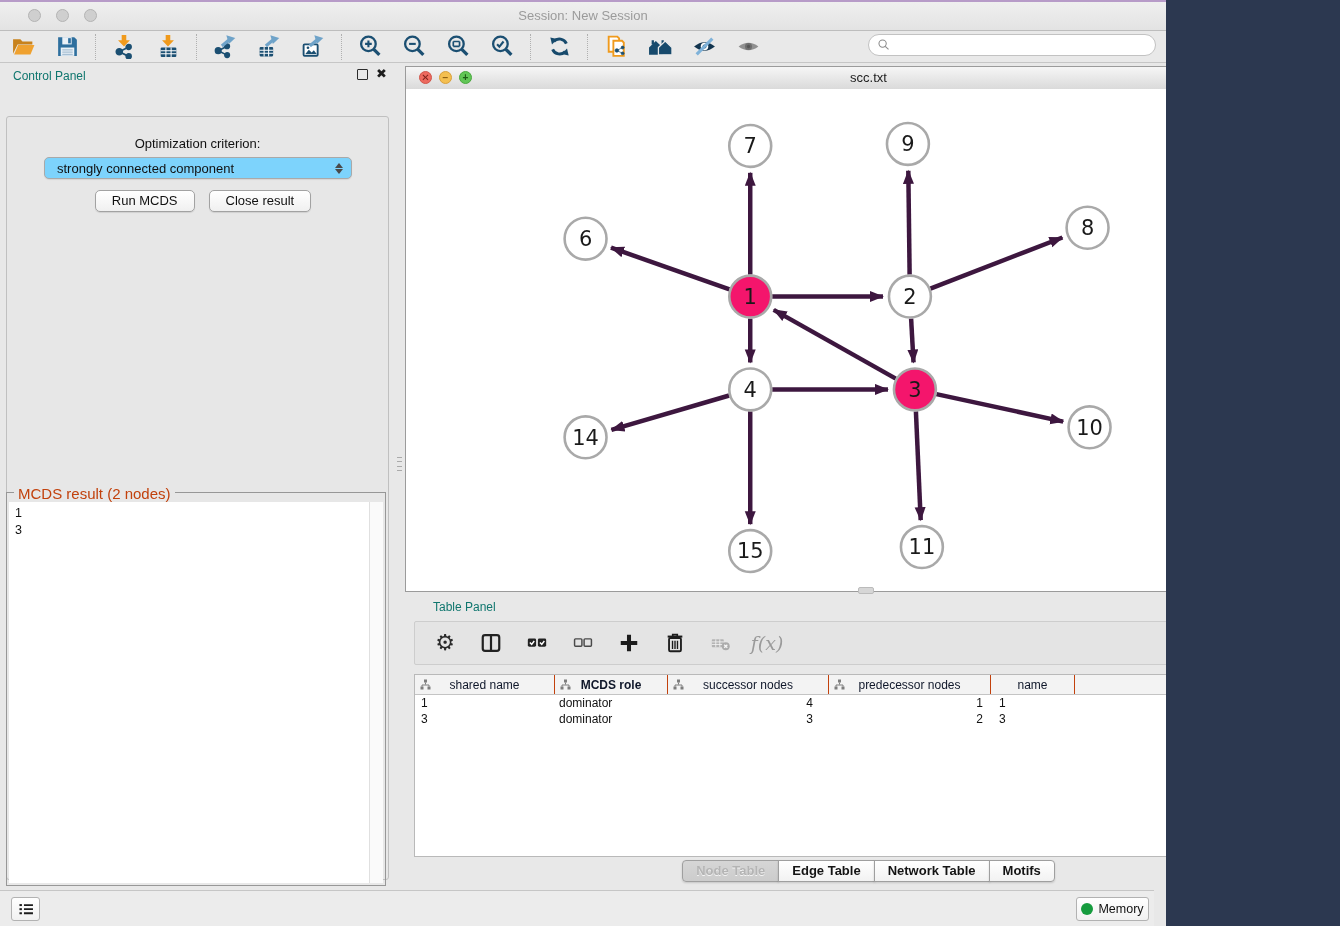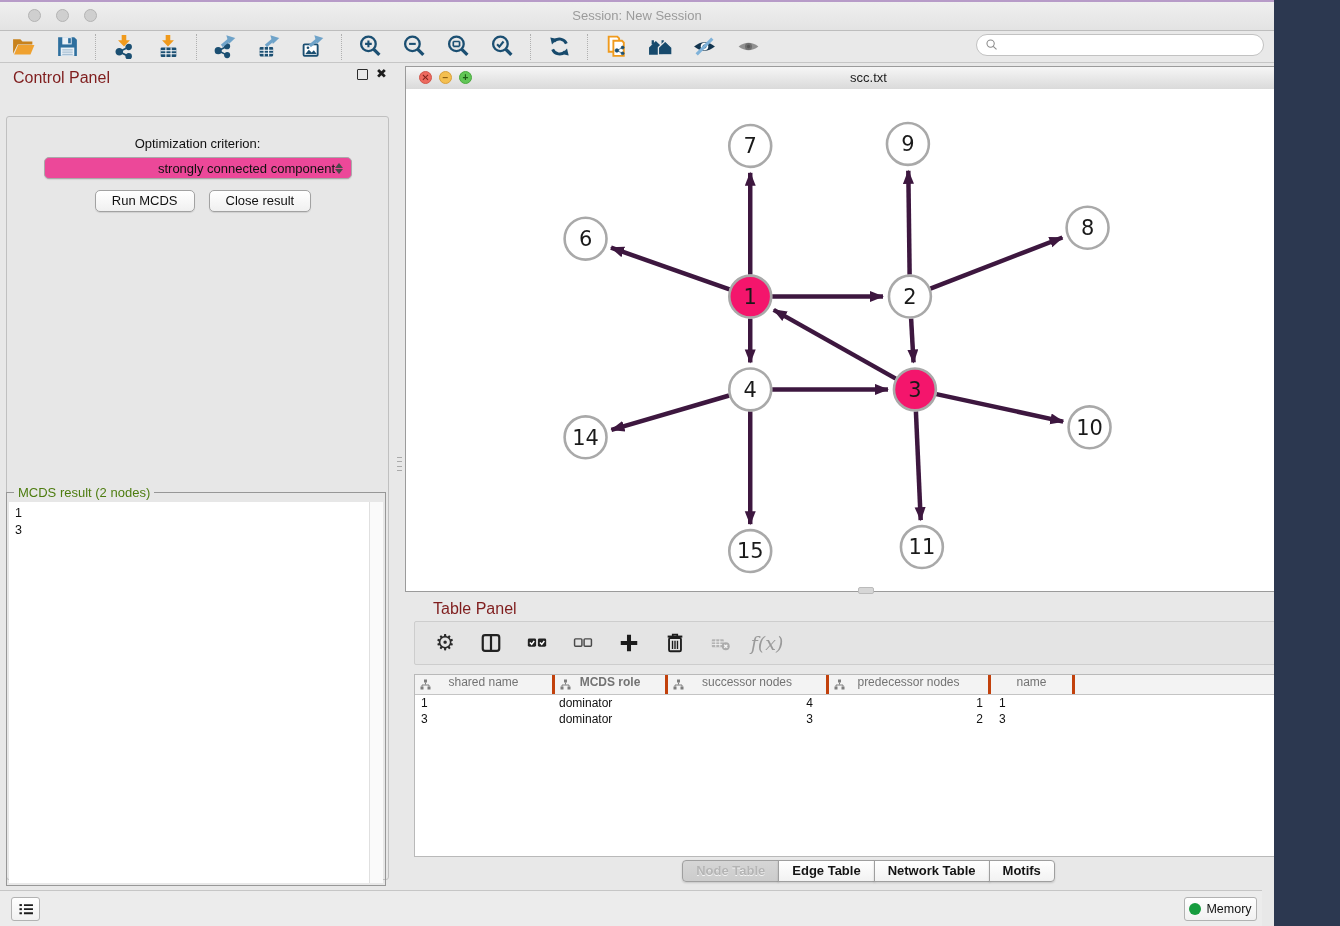--- a/index.html
+++ b/index.html
@@ -1,57 +1,57 @@
 <!DOCTYPE html>
 <html><head>
 <meta charset="utf-8">
 <style>
   html,body{margin:0;padding:0;overflow:hidden;}
   #app{position:relative;width:1340px;height:926px;background:#2c3850;font-family:"Liberation Sans","DejaVu Sans",sans-serif;-webkit-font-smoothing:antialiased;}
-  #window{position:absolute;left:0;top:0;width:1274px;height:926px;background:#e8e8e8;overflow:hidden;}
+  #window{position:absolute;left:0;top:0;width:1166px;height:926px;background:#e8e8e8;overflow:hidden;}
 
   
   .titlebar{position:absolute;left:0;top:0;right:0;height:28px;background:linear-gradient(#efefef,#e3e3e3);border-top:2px solid #b79bc8;border-bottom:1px solid #bdbdbd;}
   .tl{position:absolute;top:7px;width:13px;height:13px;border-radius:50%;background:#cfcfcf;border:1px solid #b4b4b4;box-sizing:border-box;}
   .win-title{position:absolute;left:0;right:0;top:6px;text-align:center;font-size:13px;color:#9b9b9b;}
 
   
   .toolbar{position:absolute;left:0;top:31px;right:0;height:31px;background:#e9e9e9;border-bottom:1px solid #c6c6c6;display:flex;align-items:center;padding-left:10px;}
   .tb-item{width:27px;height:27px;display:flex;align-items:center;justify-content:center;margin-right:17px;flex:none;}
   .tb-item svg{width:25px;height:25px;}
   .tb-sep{width:1px;height:26px;border-left:1px dotted #b0b0b0;margin:0 14px 0 -3px;flex:none;}
   .searchbox{position:absolute;right:10px;top:3px;width:288px;height:22px;background:#fff;border:1px solid #c2c2c2;border-radius:12px;display:flex;align-items:center;padding-left:8px;box-sizing:border-box;}
   .searchbox svg{width:14px;height:14px;flex:none;}
   .searchbox input{border:none;outline:none;background:transparent;flex:1;font-size:12px;margin-left:4px;font-family:inherit;}
 
   
   #control-panel{position:absolute;left:0;top:62px;width:395px;height:828px;}
   .panel-head{position:absolute;left:0;top:0;right:0;height:26px;}
-  .panel-title{position:absolute;left:13px;top:7px;font-size:16px;color:#7f1d1d;}
+  .panel-title{position:absolute;left:13px;top:7px;font-size:12px;color:#0f766e;}
   .ph-icons{position:absolute;right:8px;top:6px;display:flex;gap:8px;align-items:center;}
   .float-ic{width:9px;height:9px;border:1.6px solid #2c2c2c;border-radius:1px;}
   .close-ic{font-size:13px;font-weight:bold;color:#1c1c1c;line-height:12px;}
   .seg-tabs{display:flex;}
   #cp-tabs{position:absolute;top:33px;left:0;right:0;justify-content:center;}
   .seg{height:20px;line-height:20px;padding:0 13px;background:linear-gradient(#ffffff,#f2f2f2);border:1px solid #9f9f9f;margin-left:-1px;font-size:13px;font-weight:bold;color:#141414;box-shadow:0 1px 1px rgba(0,0,0,.12);}
   .seg:first-child{border-radius:4px 0 0 4px;margin-left:0;}
   .seg:last-child{border-radius:0 4px 4px 0;}
   .seg.sel{background:linear-gradient(#d6d6d6,#cccccc);color:#b4b4b4;text-shadow:0 1px 0 #f4f4f4;}
   .cp-content{position:absolute;left:6px;right:6px;top:54px;bottom:10px;background:#e7e7e7;border:1px solid #c0c0c0;border-radius:3px;}
   .opt-label{position:absolute;top:74px;left:0;right:0;text-align:center;font-size:13px;color:#111;}
-  .mac-select{position:absolute;top:95px;left:44px;width:308px;height:22px;background:#ec4899;border:1px solid #a9a9a9;border-radius:5px;box-sizing:border-box;display:flex;align-items:center;padding:0 8px 0 12px;box-shadow:0 1px 1px rgba(0,0,0,.08);text-align:right;}
+  .mac-select{position:absolute;top:95px;left:44px;width:308px;height:22px;background:#7dd3fc;border:1px solid #a9a9a9;border-radius:5px;box-sizing:border-box;display:flex;align-items:center;padding:0 8px 0 12px;box-shadow:0 1px 1px rgba(0,0,0,.08);}
   .mac-select .val{flex:1;font-size:13px;color:#111;}
   .stepper{display:flex;flex-direction:column;gap:1px;align-items:center;}
   .stepper i{width:0;height:0;border-left:4px solid transparent;border-right:4px solid transparent;}
   .stepper .up{border-bottom:5px solid #4a4a4a;}
   .stepper .dn{border-top:5px solid #4a4a4a;}
   .cp-buttons{position:absolute;top:128px;left:0;right:0;display:flex;justify-content:center;gap:14px;padding-left:11px;}
   .mac-btn{height:22px;line-height:20px;padding:0 16px;background:linear-gradient(#ffffff,#f0f0f0);border:1px solid #a2a2a2;border-radius:5px;font-size:13px;color:#111;box-shadow:0 1px 1px rgba(0,0,0,.1);}
   .result-box{position:absolute;left:6px;right:9px;top:430px;bottom:4px;border:1px solid #979797;}
-  .result-legend{position:absolute;top:-8px;left:7px;background:#e7e7e7;padding:0 4px;font-size:13px;color:#4d7c0f;}
+  .result-legend{position:absolute;top:-8px;left:7px;background:#e7e7e7;padding:0 4px;font-size:15px;color:#c2410c;}
   .result-inner{position:absolute;left:2px;right:16px;top:9px;bottom:2px;background:#fff;padding:3px 0 0 6px;font-size:12.5px;color:#111;line-height:17px;}
   .result-scroll{position:absolute;right:2px;top:9px;bottom:2px;width:13px;background:#fafafa;border-left:1px solid #e0e0e0;}
 
   #v-splitter{position:absolute;left:395px;top:62px;width:10px;height:828px;}
   #v-splitter:before{content:"";position:absolute;left:2px;top:395px;width:5px;height:3px;border-top:1px solid #aaa;border-bottom:1px solid #aaa;}
   #v-splitter:after{content:"";position:absolute;left:2px;top:404px;width:5px;height:3px;border-top:1px solid #aaa;border-bottom:1px solid #aaa;}
 
   
   #network-window{position:absolute;left:405px;top:66px;width:927px;height:526px;border:1px solid #9b9b9b;box-sizing:border-box;background:#fff;}
   .net-titlebar{position:absolute;left:0;top:0;right:0;height:22px;background:linear-gradient(#f6f6f6,#dadada);border-bottom:1px solid #a8a8a8;}
@@ -66,21 +66,21 @@
 
   
   #table-panel{position:absolute;left:405px;top:592px;width:927px;height:298px;}
   #tbl-toolbar{position:absolute;left:9px;right:9px;top:29px;height:44px;background:#e4e4e4;border:1px solid #cdcdcd;border-radius:2px;display:flex;align-items:center;padding-left:18px;gap:22px;box-sizing:border-box;}
   .tt-item{display:flex;align-items:center;justify-content:center;width:24px;height:24px;}
   .tt-item svg{width:22px;height:22px;}
   .gear-glyph{font-size:22px;color:#2a2a2a;line-height:22px;font-family:"DejaVu Sans",sans-serif;}
   .fx{font-family:"DejaVu Serif",serif;font-style:italic;font-size:19px;color:#9a9a9a;white-space:nowrap;}
   #tbl-wrap{position:absolute;left:9px;right:6px;top:82px;bottom:33px;background:#fff;border:1px solid #b9b9b9;overflow:hidden;}
   .thead{display:flex;height:19px;background:#f3f3f3;border-bottom:1px solid #c4c4c4;}
-  .th{position:relative;box-sizing:border-box;border-right:3px solid #c2410c;display:flex;align-items:flex-start;justify-content:center;font-size:12px;color:#737373;}
+  .th{position:relative;box-sizing:border-box;border-right:1px solid #c2410c;display:flex;align-items:center;justify-content:center;font-size:12px;color:#0f172a;}
   .th svg{position:absolute;left:5px;top:4px;width:11px;height:11px;}
   .trow{display:flex;height:16px;align-items:center;font-size:12px;color:#111;}
   .td{box-sizing:border-box;white-space:nowrap;overflow:hidden;}
   #tbl-tabs{position:absolute;left:0;right:0;top:268px;justify-content:center;}
   #tbl-tabs .seg{box-shadow:0 1px 2px rgba(0,0,0,.15);}
 
   
   #status-bar{position:absolute;left:0;right:12px;top:890px;height:36px;background:#ececec;border-top:1px solid #c6c6c6;}
   .sb-btn{position:absolute;top:6px;height:24px;background:linear-gradient(#ffffff,#f1f1f1);border:1px solid #b2b2b2;border-radius:3px;display:flex;align-items:center;justify-content:center;box-sizing:border-box;}
   #list-btn{left:11px;width:29px;}

